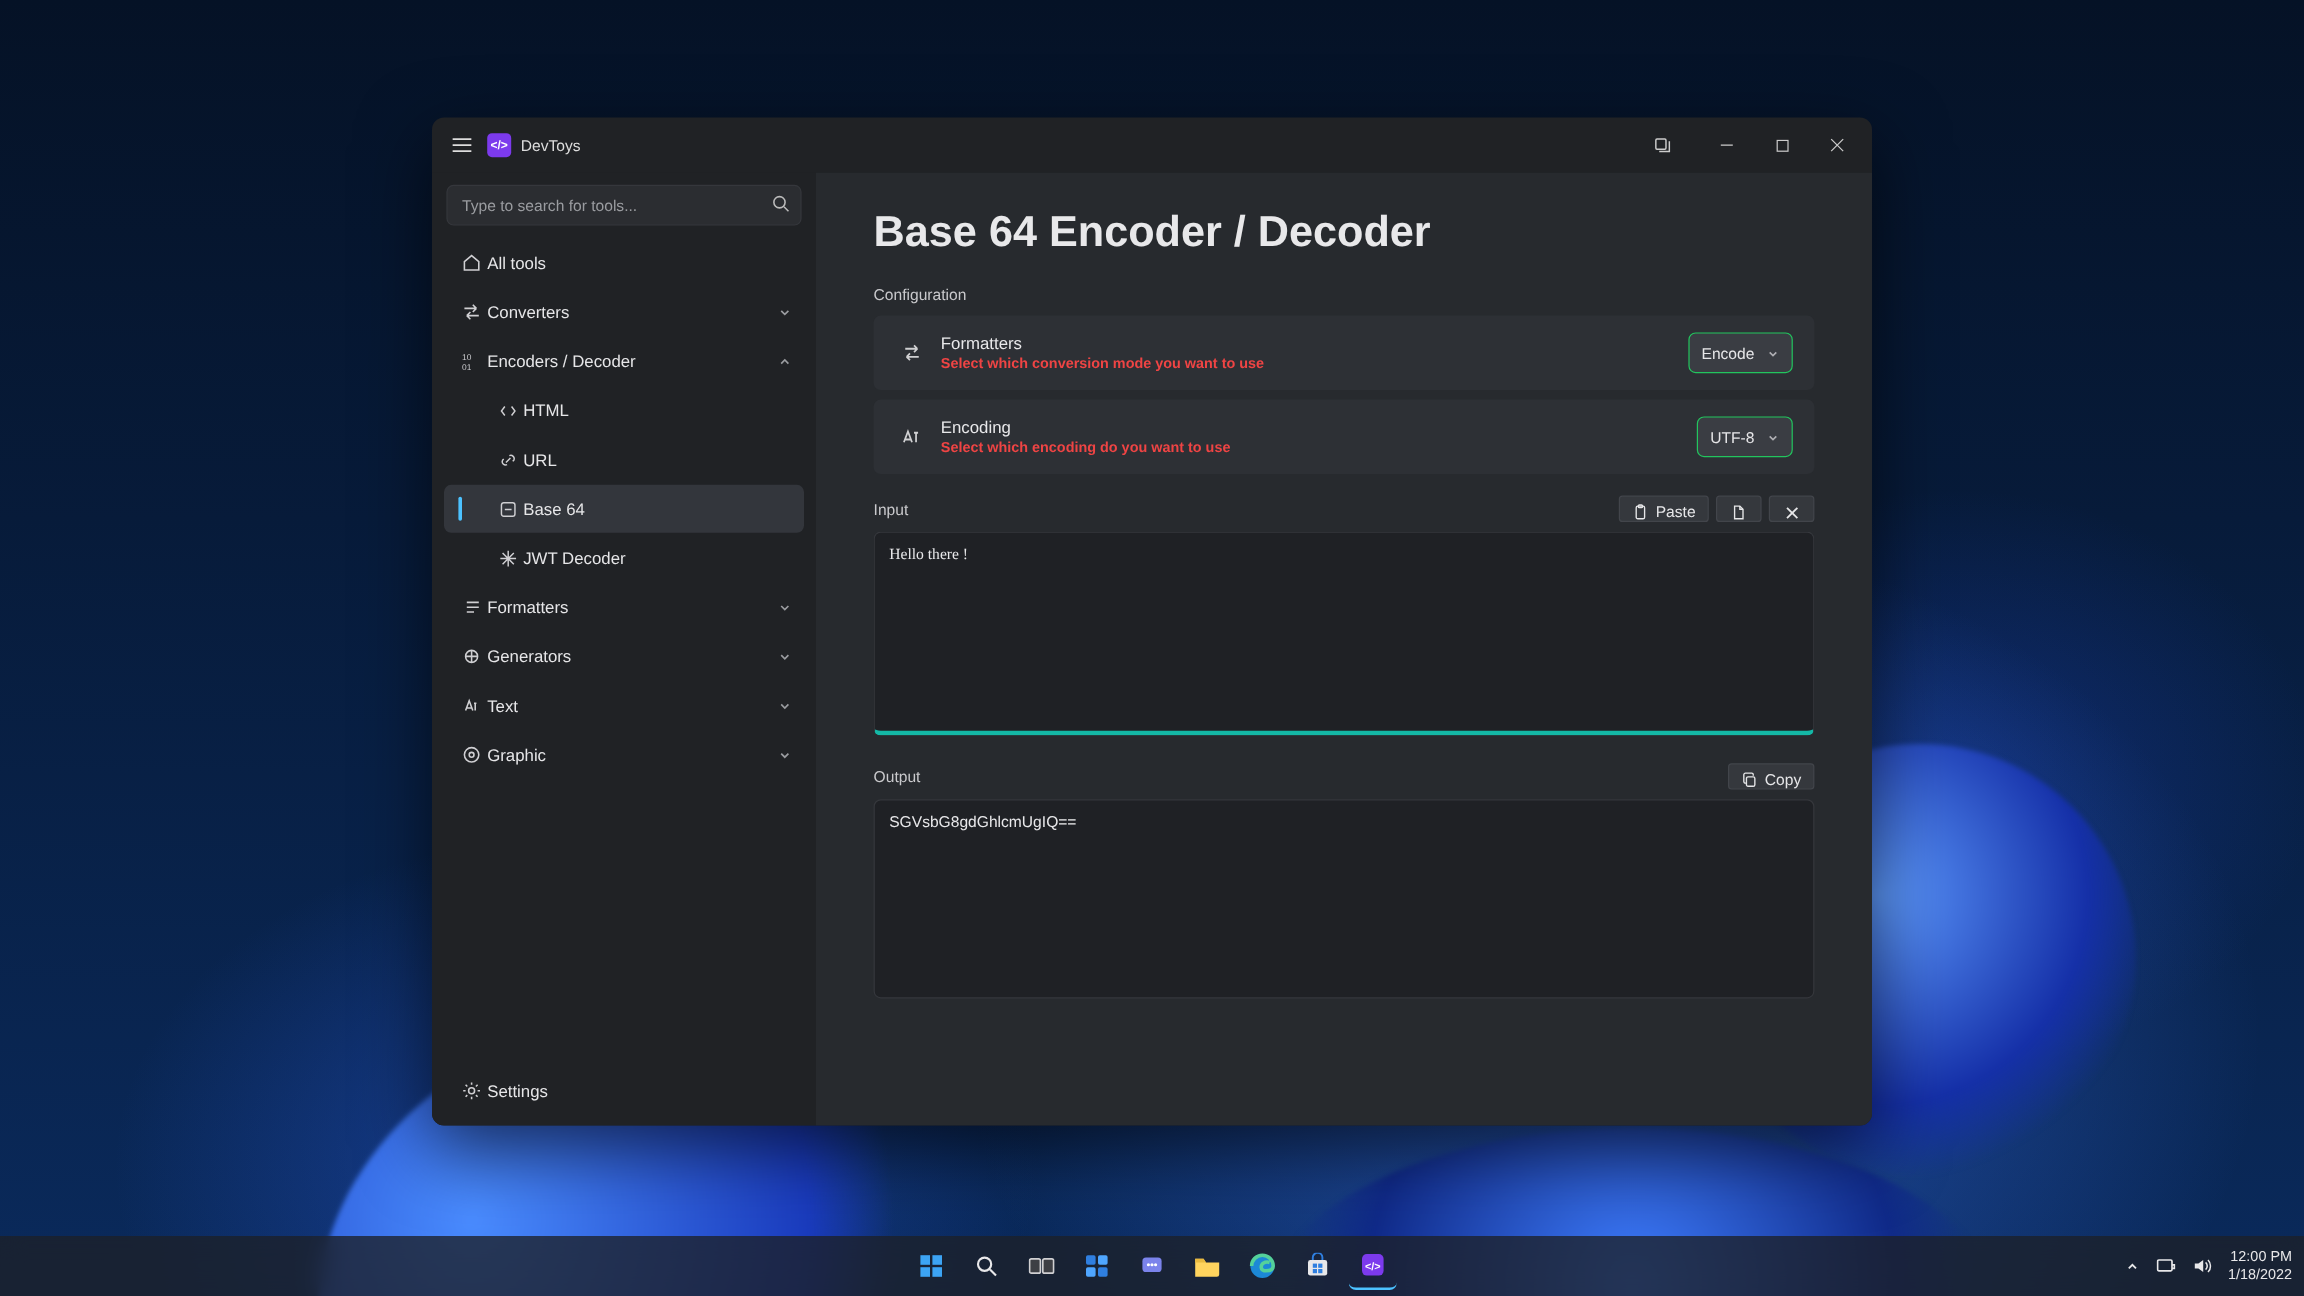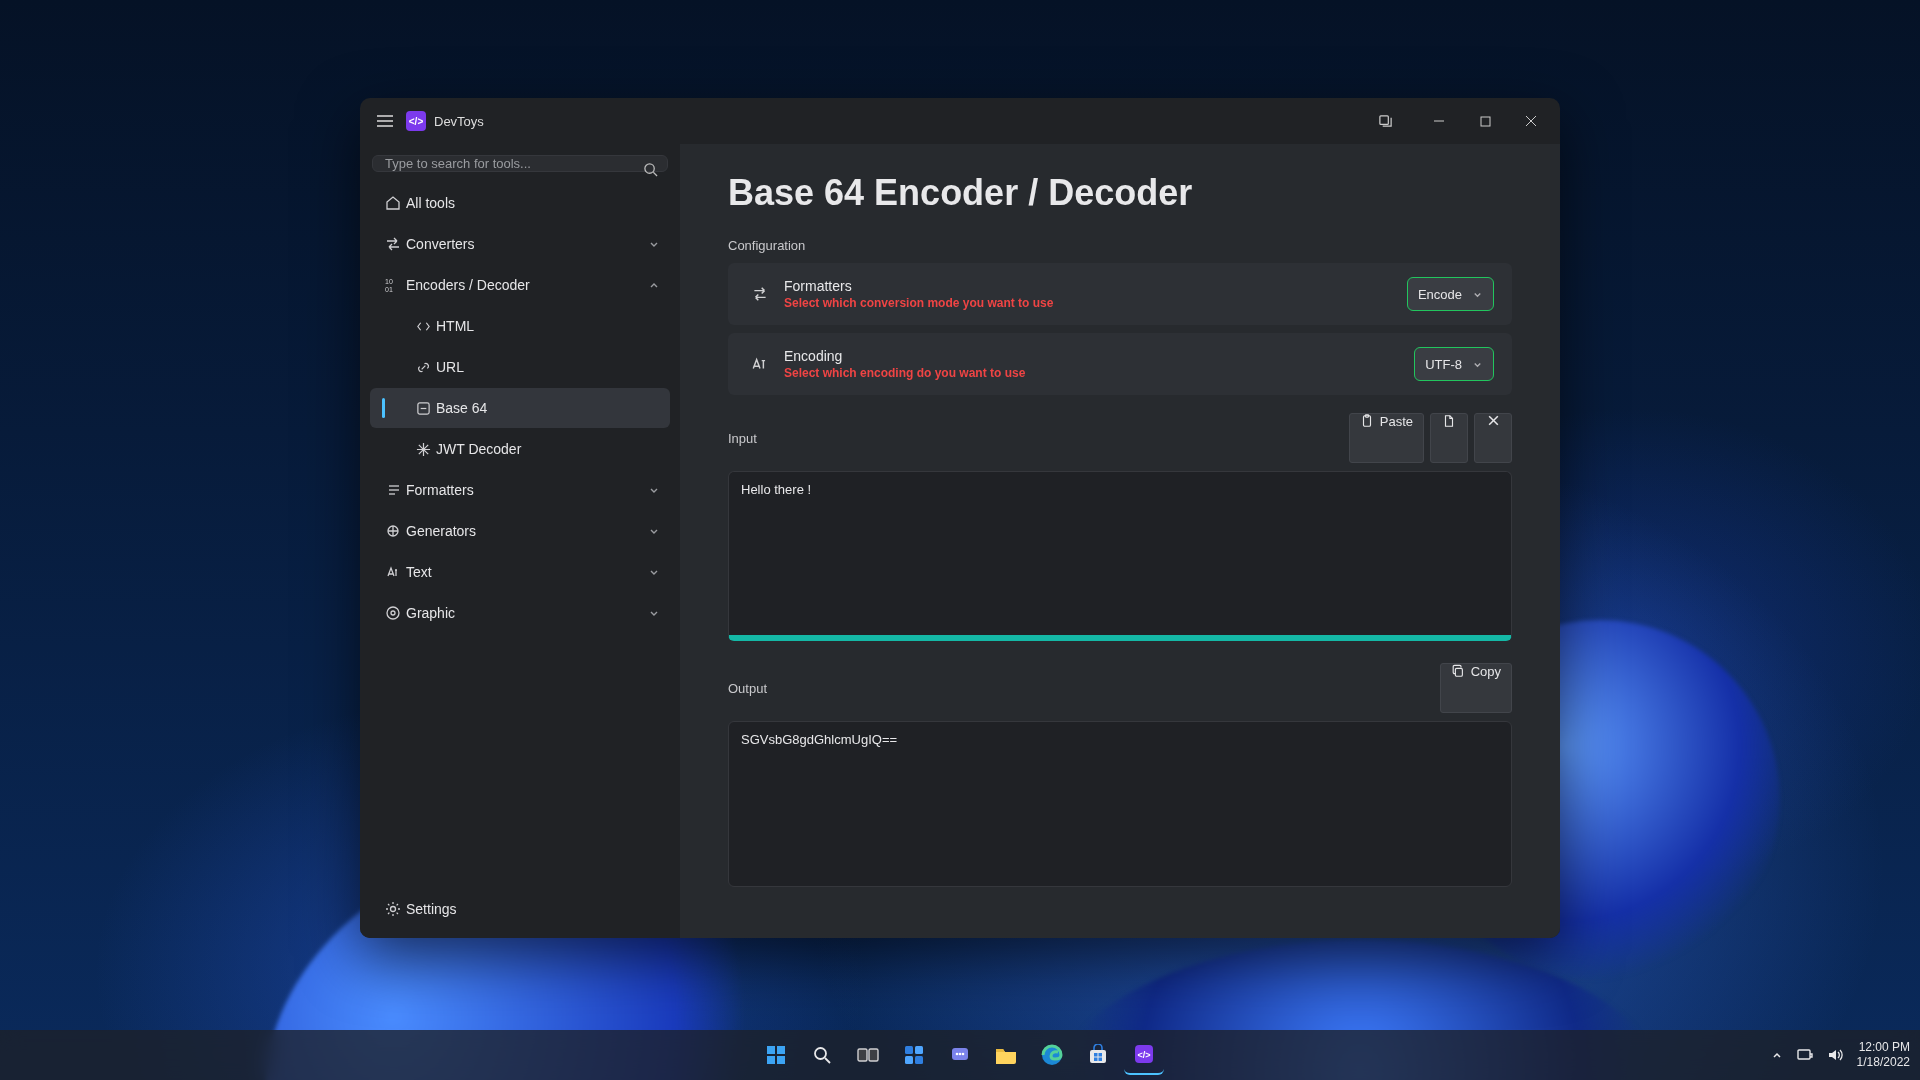--- a/index.html
+++ b/index.html
@@ -34,21 +34,21 @@
 .titlebar .logo{width:20px;height:20px;margin:0 8px 0 4px;background:#7c3aed;border-radius:4px;display:flex;align-items:center;justify-content:center;}
 .titlebar .logo span{color:#fff;font-size:10px;font-weight:700;}
 .titlebar .spacer{flex:1;}
 .titlebar .winicon{width:46px;height:34px;display:flex;align-items:center;justify-content:center;color:#ccc;border-radius:4px;cursor:pointer;}
 .pin{margin-right:8px;}
 
 .body{flex:1;display:flex;min-height:0;}
 .sidebar{width:320px;background:#202225;display:flex;flex-direction:column;padding:6px 6px 8px 6px;}
 .search{position:relative;margin:4px 6px 10px 6px;}
 .search input{
-  width:100%;height:17px;background:#2b2d31;border:1px solid #35373c;border-radius:6px;
+  width:100%;height:34px;background:#2b2d31;border:1px solid #35373c;border-radius:6px;
   color:#ddd;font-size:13px;padding:0 34px 0 12px;outline:none;
 }
 .search input::placeholder{color:#9a9ca0;}
 .search .sicon{position:absolute;right:10px;top:8px;color:#bbb;}
 
 .nav{flex:1;overflow:auto;}
 .nav-item,.nav-sub{
   display:flex;align-items:center;height:40px;padding:0 10px;margin:1px 4px;
   border-radius:6px;color:#e6e6e8;font-size:14px;cursor:pointer;position:relative;
 }
@@ -74,34 +74,34 @@
 .dropdown{
   background:#3a3d43;border:1px solid #22c55e;border-radius:6px;height:34px;
   padding:0 10px;display:flex;align-items:center;color:#e6e6e8;font-size:13px;cursor:pointer;
 }
 .dropdown .dchev{margin-left:10px;color:#aeaeb2;}
 
 .io-head{display:flex;align-items:center;margin-top:18px;margin-bottom:8px;}
 .io-head .lbl{font-size:13px;color:#c9c9cc;}
 .io-head .spacer{flex:1;}
 .iconbtn{
-  height:50px;min-width:34px;background:#35383d;border:1px solid #42454b;border-radius:3px;
-  display:flex;align-items:flex-start;justify-content:center;color:#e6e6e8;font-size:13px;
+  height:22px;min-width:34px;background:#35383d;border:1px solid #42454b;border-radius:3px;
+  display:flex;align-items:flex-end;justify-content:center;color:#e6e6e8;font-size:13px;
   padding:0 10px;margin-left:6px;cursor:pointer;
 }
 .iconbtn svg{margin-right:6px;}
 .iconbtn.icon-only{padding:0;width:38px;}
 .iconbtn.icon-only svg{margin:0;}
 
 textarea{
   width:100%;background:#1f2125;border:1px solid #35373c;border-radius:6px;
   color:#e8e8ea;font-size:13px;padding:10px 12px;resize:none;outline:none;
   font-family:"Segoe UI",sans-serif;
 }
-#inp{height:170px;border-bottom:6px solid #14b8a6;}
+#inp{height:170px;border-bottom:4px solid #14b8a6;font-family:Liberation Serif, serif;}
 #outp{height:166px;}
 
 
 .taskbar{
   position:absolute;left:0;right:0;bottom:0;height:50px;
   background:rgba(28,32,40,.78);backdrop-filter:blur(10px);
   display:flex;align-items:center;
 }
 .taskbar .center{position:absolute;left:50%;transform:translateX(-50%);display:flex;gap:6px;}
 .ticon{width:40px;height:40px;border-radius:6px;display:flex;align-items:center;justify-content:center;cursor:pointer;}

